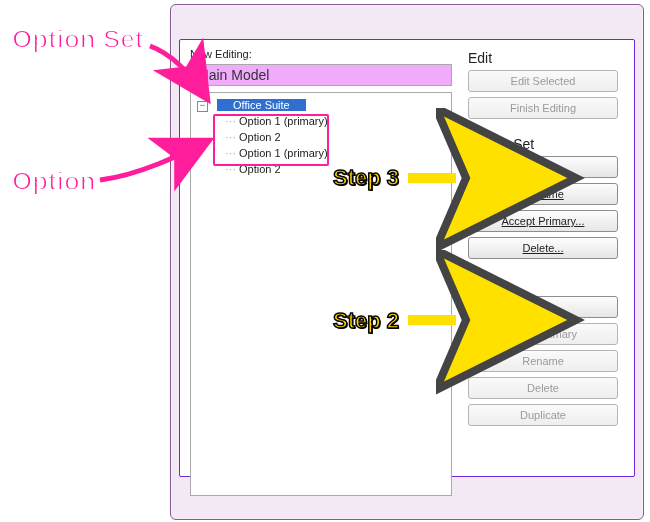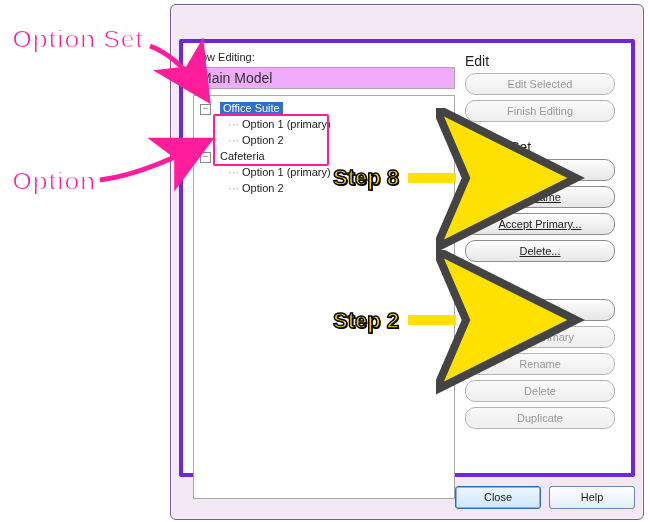--- a/index.html
+++ b/index.html
@@ -22,21 +22,21 @@
   .close-btn{
     position:absolute;right:4px;top:3px;width:44px;height:20px;
     border:1px solid #8a1a1a;border-radius:3px;cursor:pointer;
     background:linear-gradient(#f08080,#d62c2c 48%,#c31616 52%,#e46a6a);
     display:flex;align-items:center;justify-content:center;
   }
   .close-btn svg{width:11px;height:11px;}
 
   .body{
     position:absolute;left:8px;right:8px;top:34px;bottom:42px;
-    background:#fff;border:4px solid #6d28d9;border-radius:2px;
+    background:#fff;border:1px solid #6d28d9;border-radius:2px;
     box-shadow:0 0 0 1px #fff inset;
   }
 
   .left-col{position:absolute;left:10px;top:8px;width:262px;bottom:10px;}
   .right-col{position:absolute;right:10px;top:8px;width:156px;bottom:10px;}
 
   .section-label{font-size:11px;color:#222;margin-bottom:4px;}
 
   .now-editing-box{
     border:1px solid #a9a9a9;height:20px;line-height:20px;padding:0 6px;
@@ -49,28 +49,28 @@
     position:relative;
   }
   .tree-node{white-space:nowrap;line-height:16px;}
   .indent0{padding-left:4px;}
   .indent1{padding-left:32px;}
   .expander{
     display:inline-block;width:9px;height:9px;border:1px solid #888;
     text-align:center;line-height:7px;font-size:9px;color:#555;
     margin-right:6px;background:#fff;vertical-align:middle;cursor:pointer;
   }
-  .sel{background:#2f6fd0;color:#fff;padding:0 3px;}
+  .sel{background:#2f6fd0;color:#fff;padding:0 16px;}
   .tree-dots{color:#aaa;}
 
   
   .group-title{font-size:14px;margin:2px 0 4px 0;}
   .btn{
     display:block;width:150px;height:22px;margin-bottom:5px;
-    border:1px solid #8d8d8d;border-radius:10px;cursor:pointer;
+    border:1px solid #8d8d8d;border-radius:3px;cursor:pointer;
     background:linear-gradient(#fdfdfd,#e6e6e6);
     font-size:11px;color:#222;
   }
   .btn[disabled]{color:#9a9a9a;cursor:default;background:linear-gradient(#fafafa,#eee);border-color:#b5b5b5;}
   .btn .ul{text-decoration:underline;}
 
   
   .bottom-bar{
     position:absolute;left:8px;right:8px;bottom:8px;height:28px;
     display:flex;justify-content:flex-end;gap:8px;align-items:center;
@@ -119,24 +119,20 @@
           <span class="expander">−</span>
           <span class="sel">Office Suite</span>
         </div>
         <div class="tree-node indent1">
           <span class="tree-dots">··· </span><span>Option 1 (primary)</span>
         </div>
         <div class="tree-node indent1">
           <span class="tree-dots">··· </span><span>Option 2</span>
         </div>
 
-        <div class="tree-node indent0">
-          <span class="expander">−</span>
-          <span>Cafeteria</span>
-        </div>
         <div class="tree-node indent1">
           <span class="tree-dots">··· </span><span>Option 1 (primary)</span>
         </div>
         <div class="tree-node indent1">
           <span class="tree-dots">··· </span><span>Option 2</span>
         </div>
       </div>
     </div>
 
     <div class="right-col">
@@ -154,44 +150,40 @@
       <div style="height:10px"></div>
       <div class="group-title">Option</div>
       <button class="btn"><span class="ul">New</span></button>
       <button class="btn" disabled="">Make Primary</button>
       <button class="btn" disabled="">Rename</button>
       <button class="btn" disabled="">Delete</button>
       <button class="btn" disabled="">Duplicate</button>
     </div>
   </div>
 
-  <div class="bottom-bar">
-    <button class="bottom-btn def"><span class="ul">Close</span></button>
-    <button class="bottom-btn"><span class="ul">Help</span></button>
-  </div>
 </div>
 
 <div class="anno pink-box" style="left:213px;top:114px;width:112px;height:48px;"></div>
 
 <div class="anno anno-txt-pink" style="left:12px;top:24px;">Option Set</div>
 <div class="anno anno-txt-pink" style="left:12px;top:166px;">Option</div>
 
 <svg class="arrow" style="left:0;top:0;width:650px;height:522px">
   <defs>
     <marker id="pinkHead" markerWidth="14" markerHeight="14" refX="11" refY="6" orient="auto">
       <path d="M0,0 L12,6 L0,12 L3,6 Z" fill="#ff1d9c"></path>
     </marker>
   </defs>
   <path d="M150 46 C 175 55, 195 80, 208 100" stroke="#ff1d9c" stroke-width="5" fill="none" marker-end="url(#pinkHead)"></path>
 </svg>
 <svg class="arrow" style="left:0;top:0;width:650px;height:522px">
   <path d="M100 180 C 140 175, 180 155, 210 140" stroke="#ff1d9c" stroke-width="5" fill="none" marker-end="url(#pinkHead)"></path>
 </svg>
 
-<div class="anno anno-txt-step" style="left:333px;top:165px;">Step 8</div>
+<div class="anno anno-txt-step" style="left:333px;top:165px;">Step 3</div>
 <div class="anno anno-txt-step" style="left:333px;top:308px;">Step 2</div>
 
 <svg class="arrow" style="left:0;top:0;width:650px;height:522px">
   <defs>
     <marker id="yHead" markerWidth="16" markerHeight="16" refX="2" refY="7" orient="auto">
       <path d="M0,0 L14,7 L0,14 L3,7 Z" fill="#ffe100" stroke="#444" stroke-width="0.8"></path>
     </marker>
   </defs>
   <line x1="408" y1="178" x2="456" y2="178" stroke="#ffe100" stroke-width="10" marker-end="url(#yHead)"></line>
   <line x1="408" y1="178" x2="456" y2="178" stroke="#444" stroke-width="12" opacity="0"></line>

